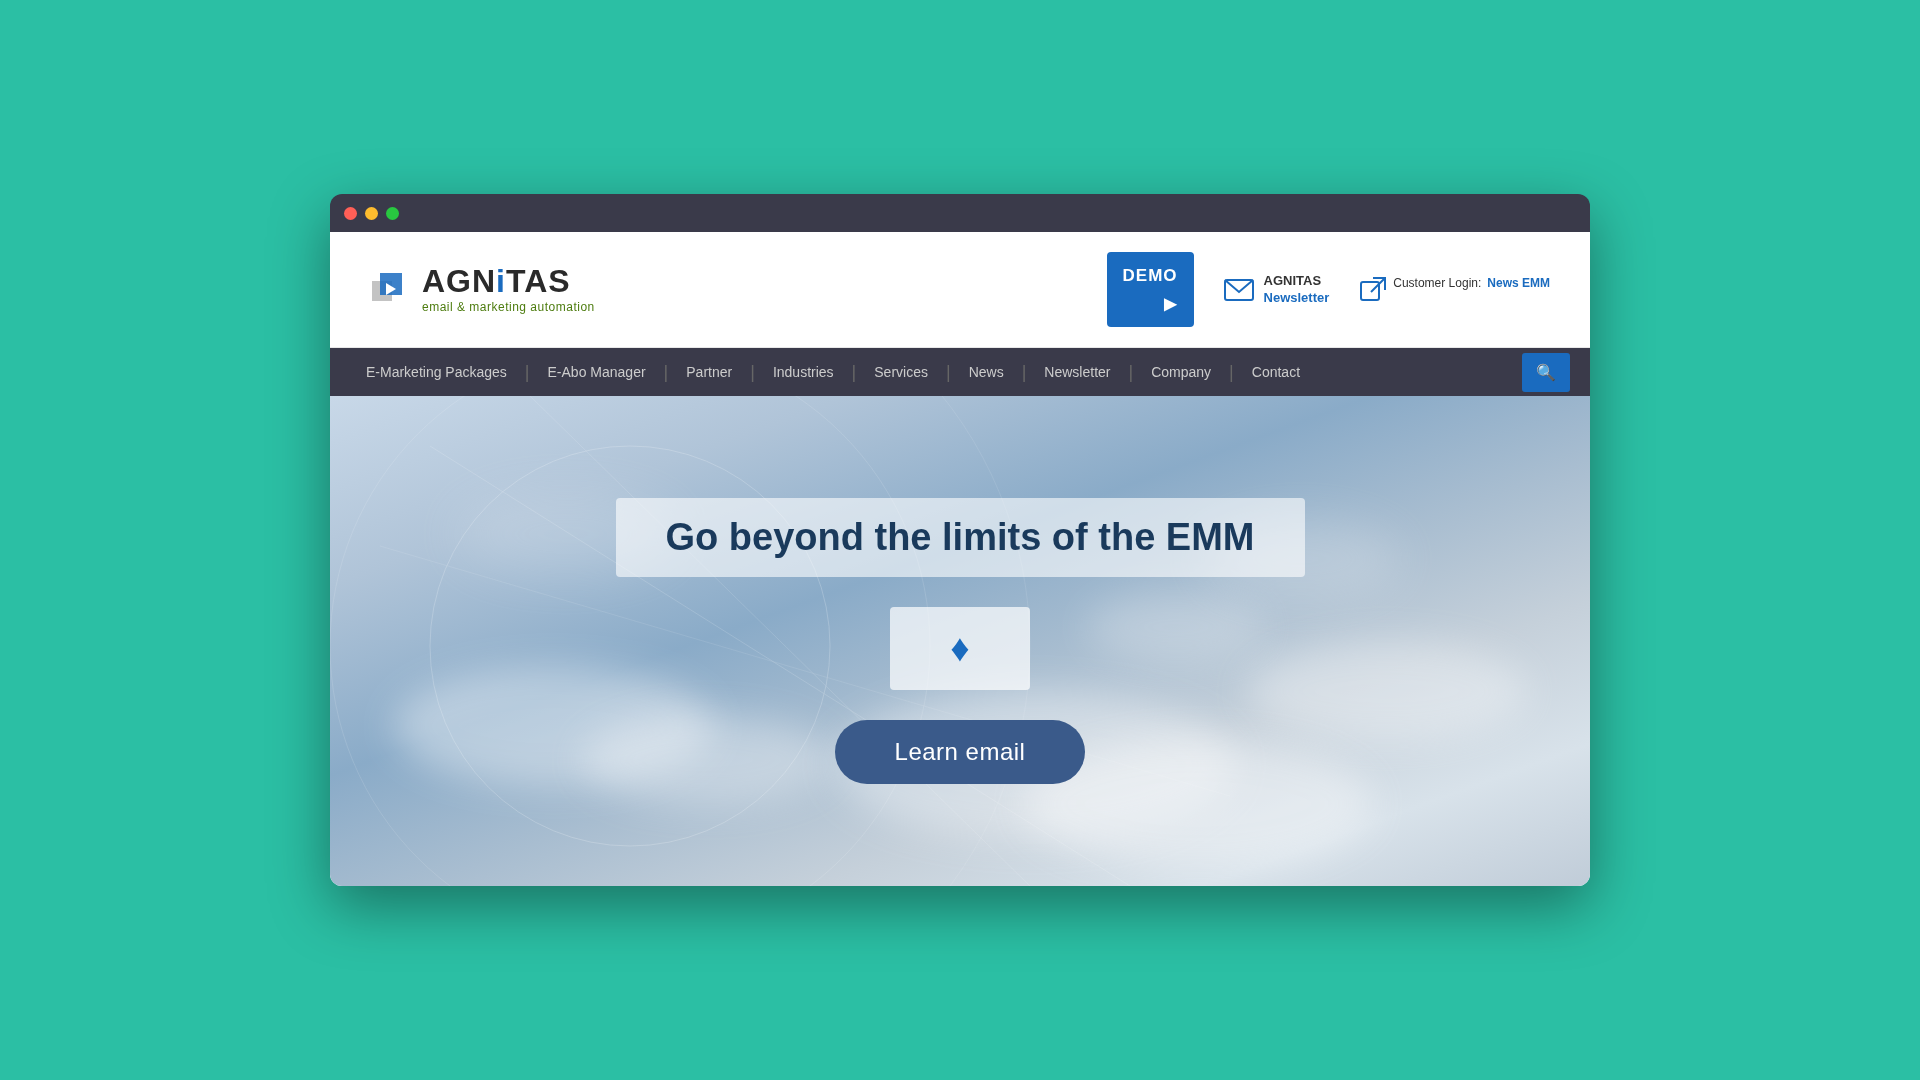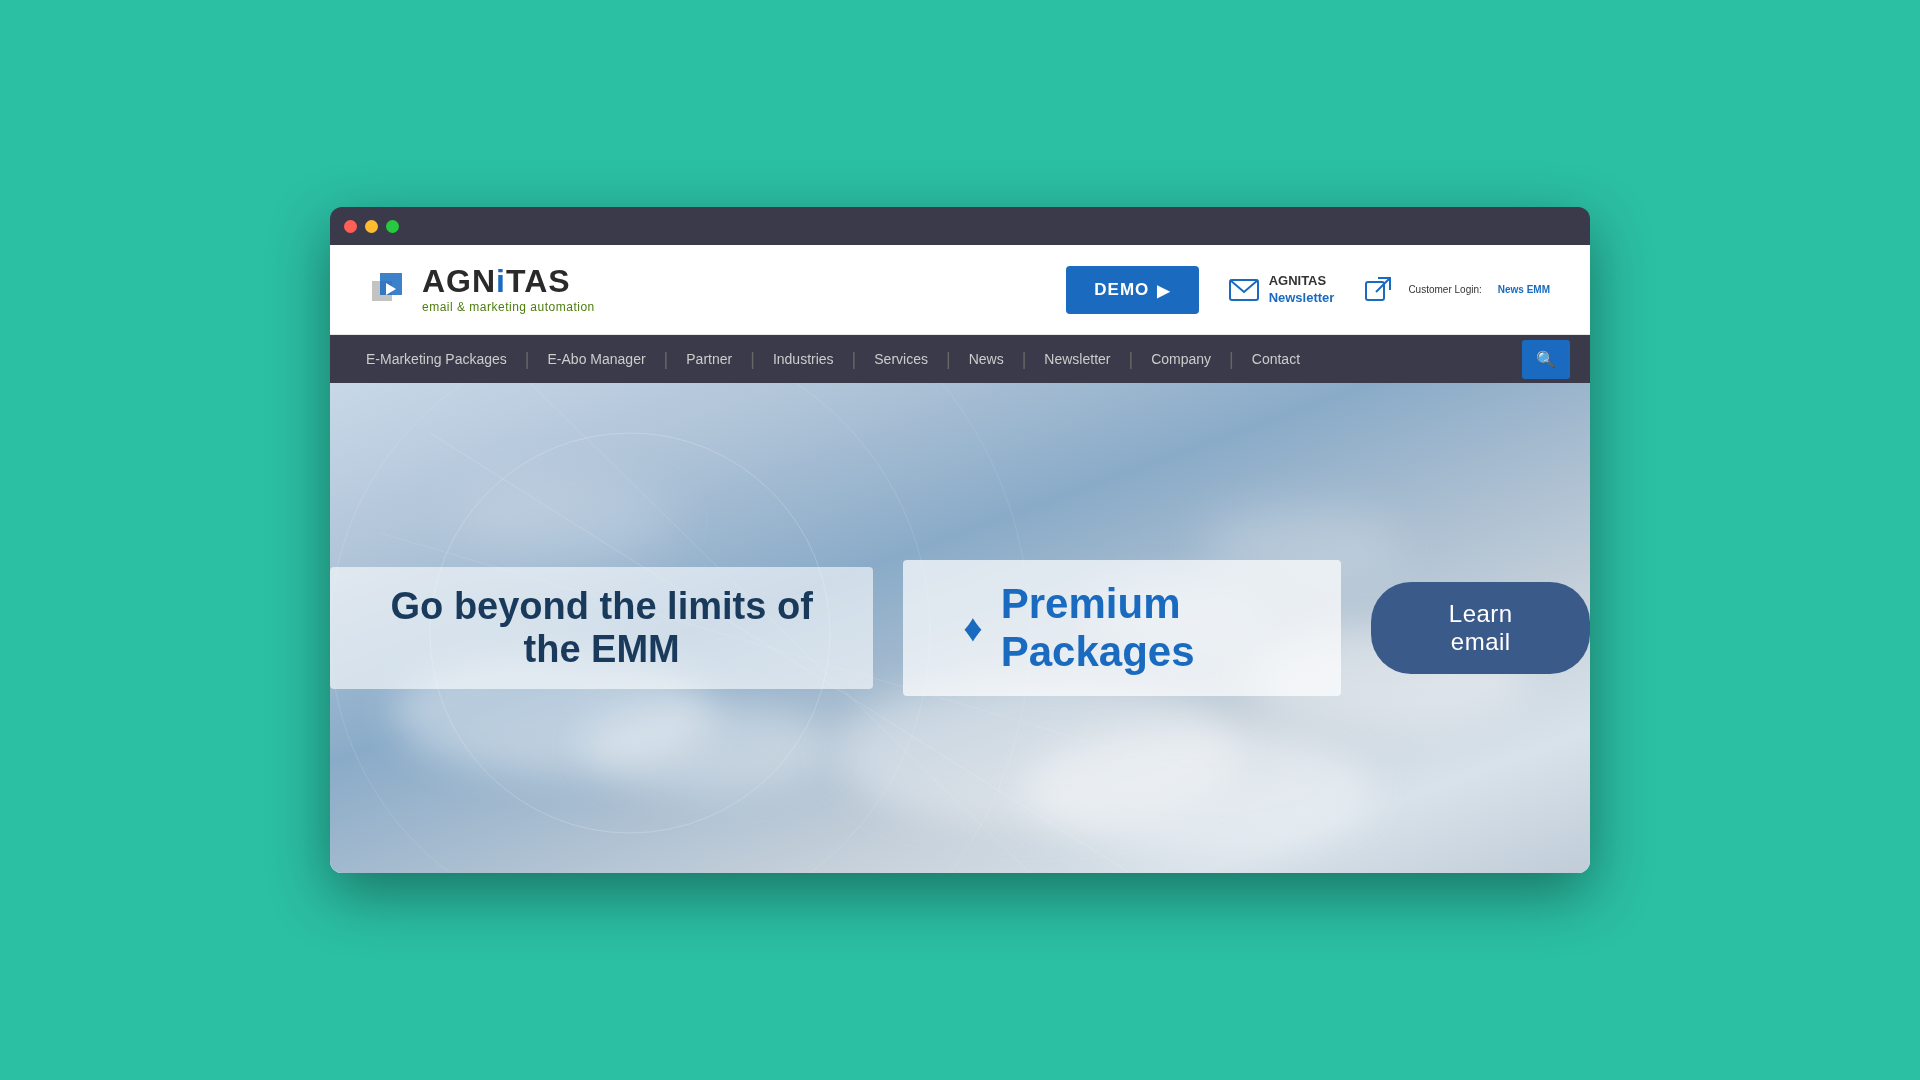--- a/index.html
+++ b/index.html
@@ -90,29 +90,30 @@
     .header-actions {
       display: flex;
       align-items: center;
       gap: 30px;
     }
 
     .demo-btn {
       background: #1a6bbf;
       color: #fff;
       border: none;
-      padding: 14px 28px;
+      padding: 14px 16px;
       font-size: 17px;
       font-weight: bold;
       letter-spacing: 1px;
       border-radius: 4px;
       cursor: pointer;
       display: flex;
       align-items: flex-end;
       gap: 8px;
+      flex-direction: column;
     }
 
     .demo-btn .arrow {
       font-size: 16px;
     }
 
     .newsletter-link {
       display: flex;
       align-items: center;
       gap: 10px;
@@ -138,25 +139,24 @@
       font-weight: bold;
     }
 
     .newsletter-text .bottom {
       color: #1a6bbf;
       font-weight: bold;
     }
 
     .customer-login {
       display: flex;
-      align-items: center;
-      gap: 16px;
+      gap: 6px;
       text-decoration: none;
       color: #333;
-      font-size: 10px;
+      font-size: 12px;
     }
 
     .customer-login .start-emm {
       color: #1a6bbf;
       font-weight: bold;
     }
 
     .login-icon {
       width: 28px;
       height: 28px;
@@ -258,20 +258,21 @@
       inset: 0;
       z-index: 1;
       pointer-events: none;
       opacity: 0.25;
     }
 
     .hero-content {
       position: relative;
       z-index: 2;
       display: flex;
+      flex-direction: column;
       align-items: center;
       gap: 30px;
     }
 
     .hero-title-box {
       background: rgba(255,255,255,0.6);
       padding: 18px 50px;
       border-radius: 4px;
     }
 
@@ -438,20 +439,19 @@
         <line x1="50" y1="150" x2="900" y2="400" stroke="white" stroke-width="0.4"></line>
       </svg>
 
       <div class="hero-content">
         <div class="hero-title-box">
           <h1 class="hero-title">Go beyond the limits of the EMM</h1>
         </div>
 
         <div class="hero-premium-box">
           <span class="diamond-icon">♦</span>
-          <span class="hero-premium-text">Premium Packages</span>
         </div>
 
         <button class="learn-more-btn">Learn email</button>
       </div>
     </section>
   </div>
 </div>
 
 </body></html>

